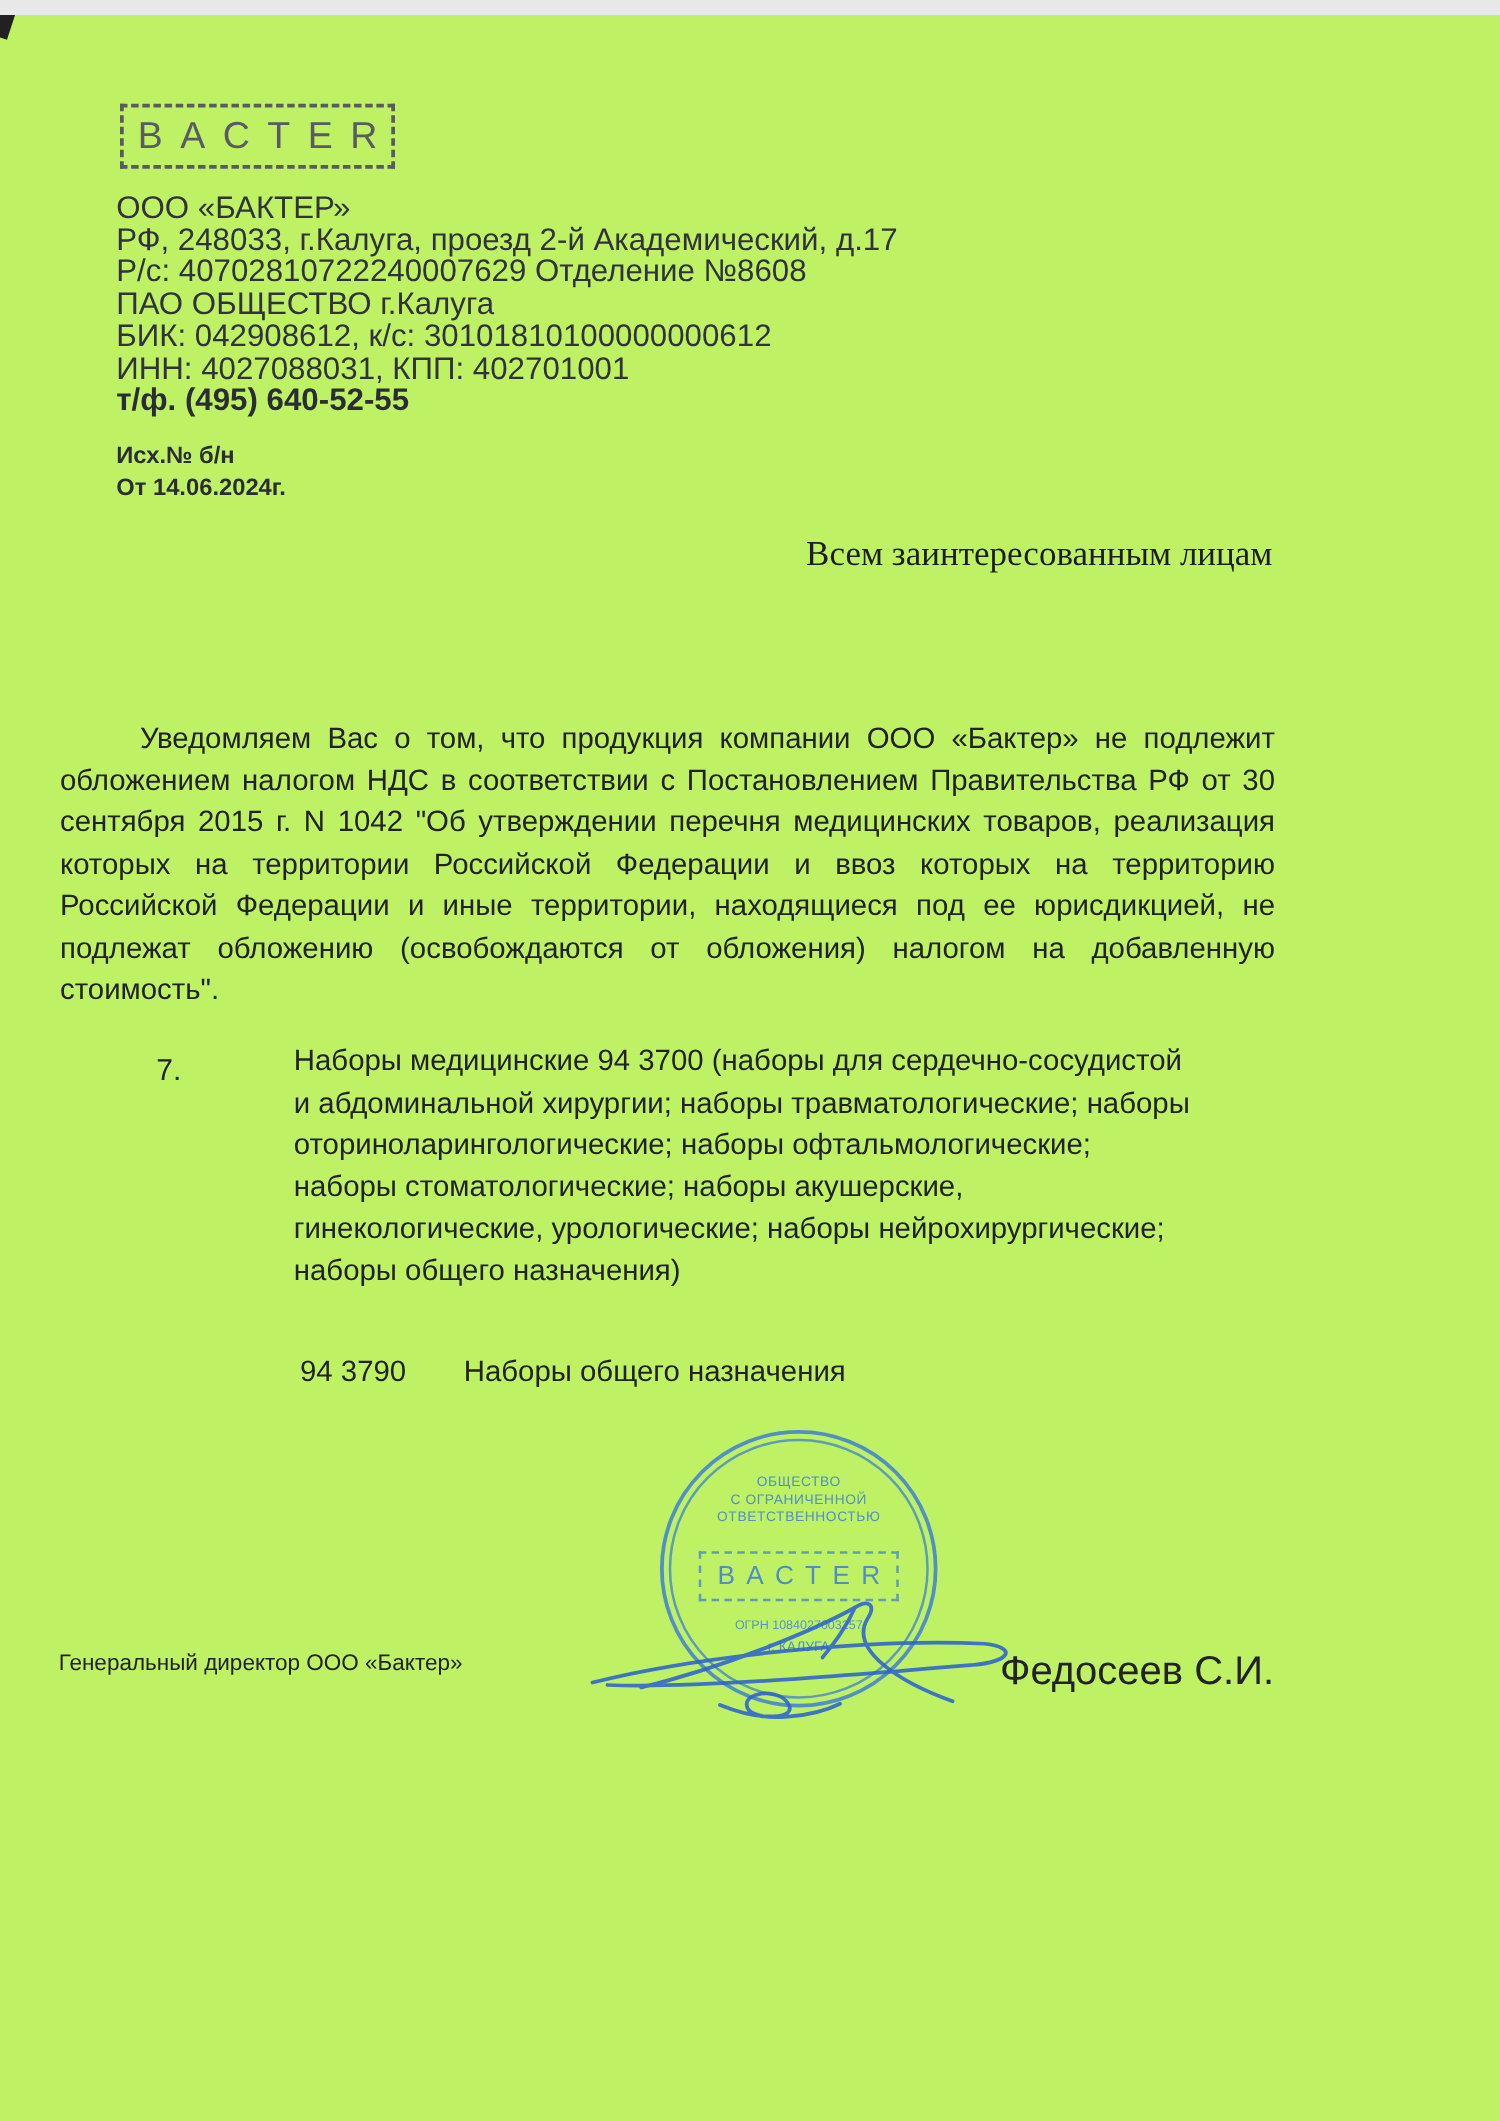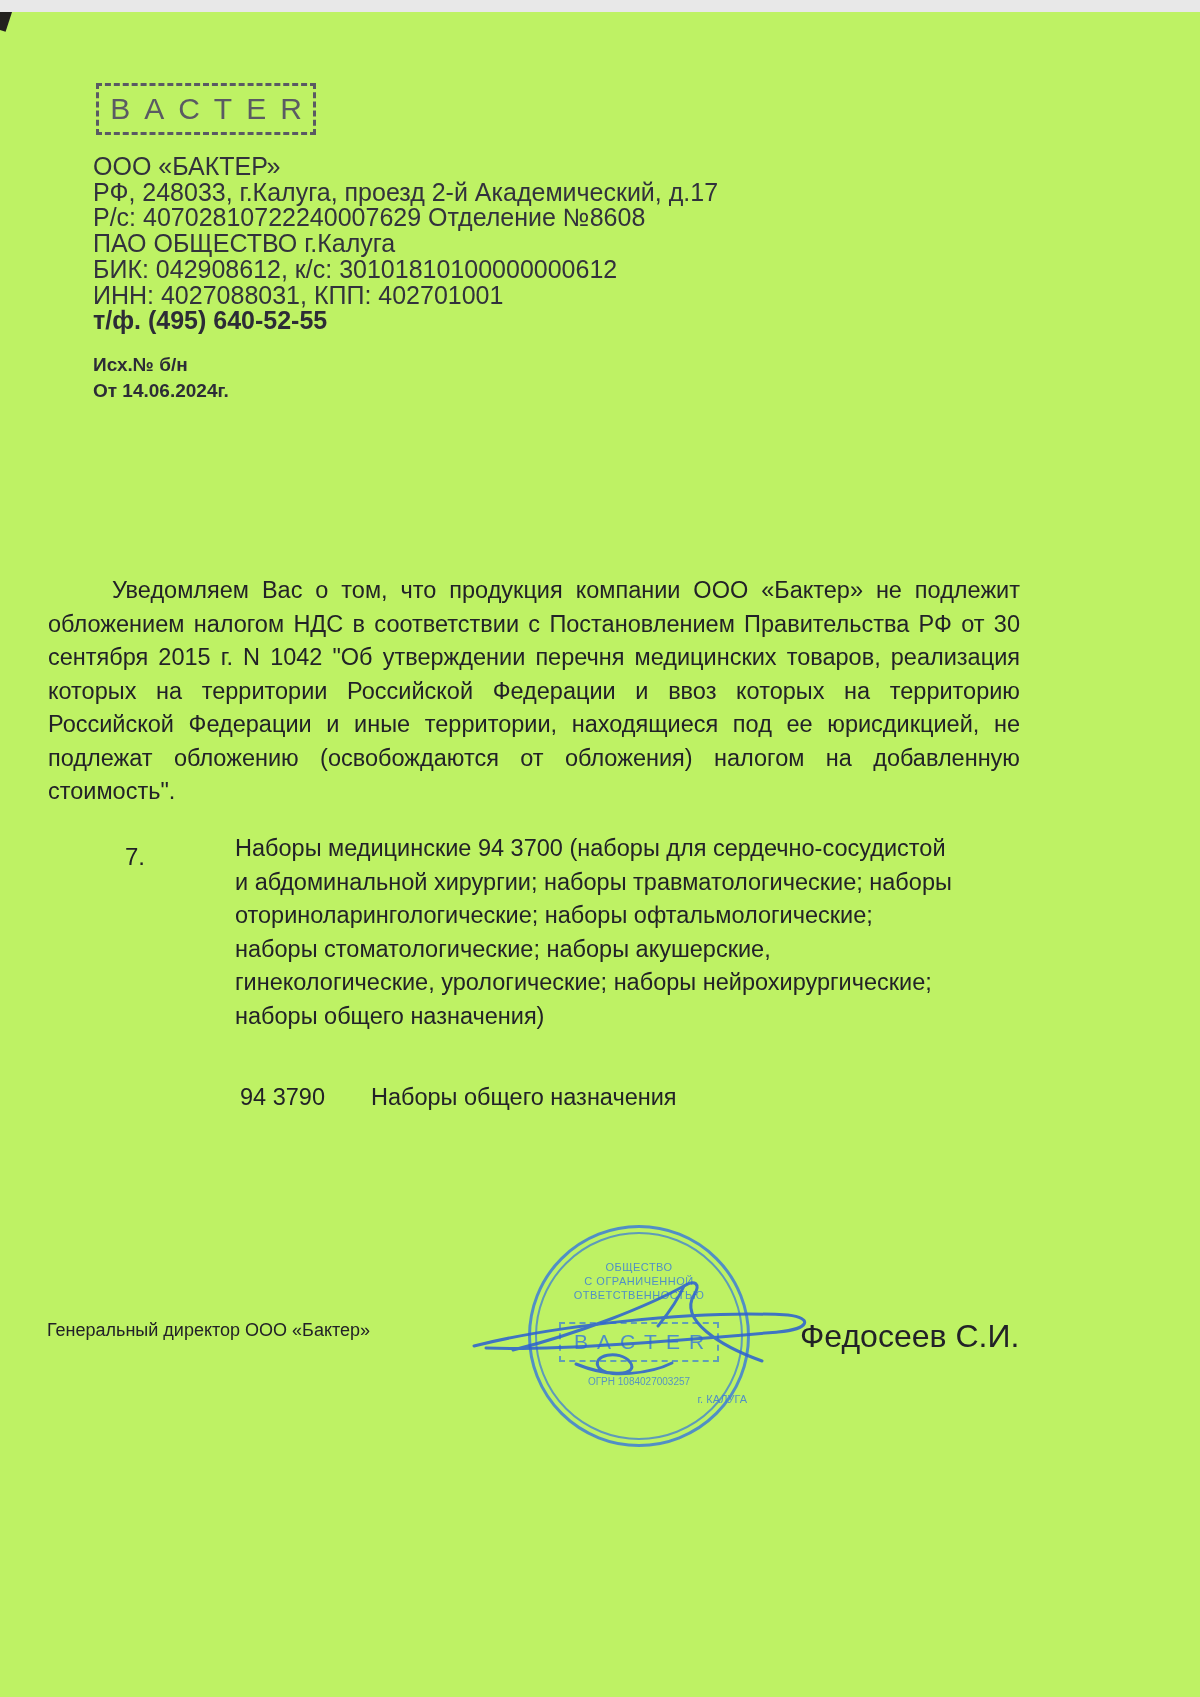--- a/index.html
+++ b/index.html
@@ -70,21 +70,21 @@
   }
   
   .sign-left{
     position:absolute;left:47px;top:1308px;font-size:18px;color:#222227;
   }
   .sign-right{
     position:absolute;left:800px;top:1306px;font-size:32px;color:#222227;
   }
   
   .stamp{
-    position:absolute;left:528px;top:1213px;width:222px;height:222px;
+    position:absolute;left:528px;top:1132px;width:222px;height:222px;
     border-radius:50%;
     border:3px solid rgba(62,126,214,.85);
     box-sizing:border-box;
     text-decoration:underline;
   }
   .stamp-inner{
     position:absolute;inset:4px;border-radius:50%;
     border:2px solid rgba(62,126,214,.75);
   }
   .stamp *{color:#3e7ed6;}
@@ -101,21 +101,21 @@
     opacity:.9;
   }
   .stamp-center-text{
     font-size:21px;letter-spacing:9px;padding-left:9px;opacity:.95;
   }
   .stamp-ogrn{
     position:absolute;left:0;right:0;top:148px;text-align:center;
     font-size:10px;opacity:.8;
   }
   .stamp-city{
-    position:absolute;left:0;right:0;top:165px;text-align:right;
+    position:absolute;left:0;right:0;top:165px;text-align:center;
     font-size:11px;opacity:.85;
   }
   .signature-svg{
     position:absolute;left:458px;top:1252px;width:370px;height:125px;
   }
 </style>
 </head>
 <body>
 
 <div class="page">
@@ -134,20 +134,21 @@
     <div>БИК: 042908612, к/с: 30101810100000000612</div>
     <div>ИНН: 4027088031, КПП: 402701001</div>
     <div class="phone">т/ф. (495) 640-52-55</div>
   </div>
 
   <div class="ref-block">
     <div>Исх.№ б/н</div>
     <div>От 14.06.2024г.</div>
   </div>
 
+  <div class="addressee">Всем заинтересованным лицам</div>
 
   <div class="body-par">Уведомляем Вас о том, что продукция компании ООО «Бактер»  не подлежит обложением налогом НДС в соответствии с Постановлением Правительства РФ от 30 сентября 2015 г. N 1042 "Об утверждении перечня медицинских товаров, реализация которых на территории Российской Федерации и ввоз которых на территорию Российской Федерации и иные территории, находящиеся под ее юрисдикцией, не подлежат обложению (освобождаются от обложения) налогом на добавленную стоимость".</div>
 
   <div class="item-number">7.</div>
   <div class="item-text">Наборы медицинские 94 3700 (наборы для сердечно-сосудистой
 и абдоминальной хирургии; наборы травматологические; наборы
 оториноларингологические; наборы офтальмологические;
 наборы стоматологические; наборы акушерские,
 гинекологические, урологические; наборы нейрохирургические;
 наборы общего назначения)</div>

